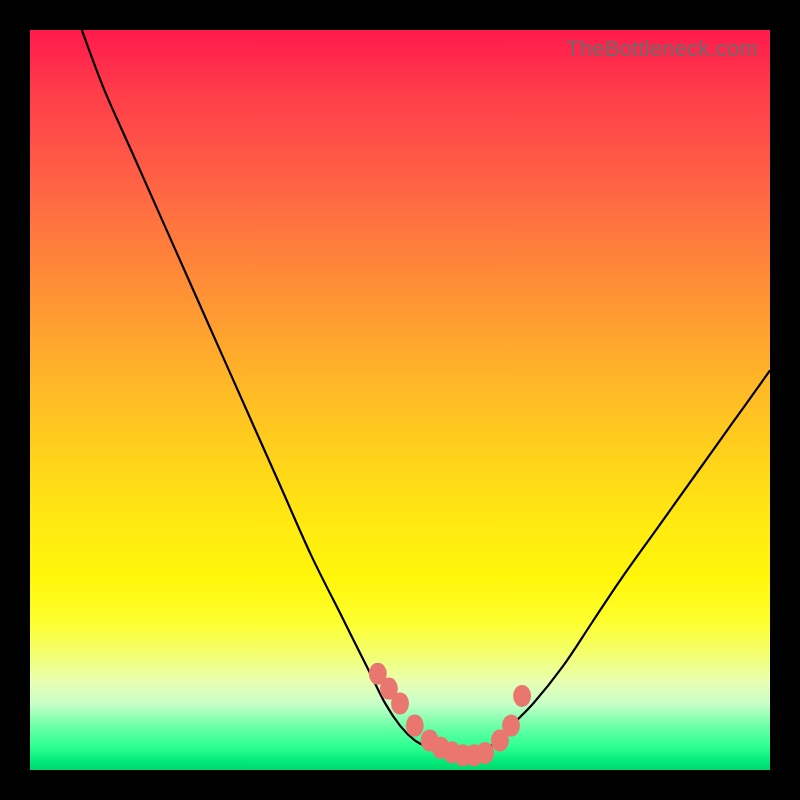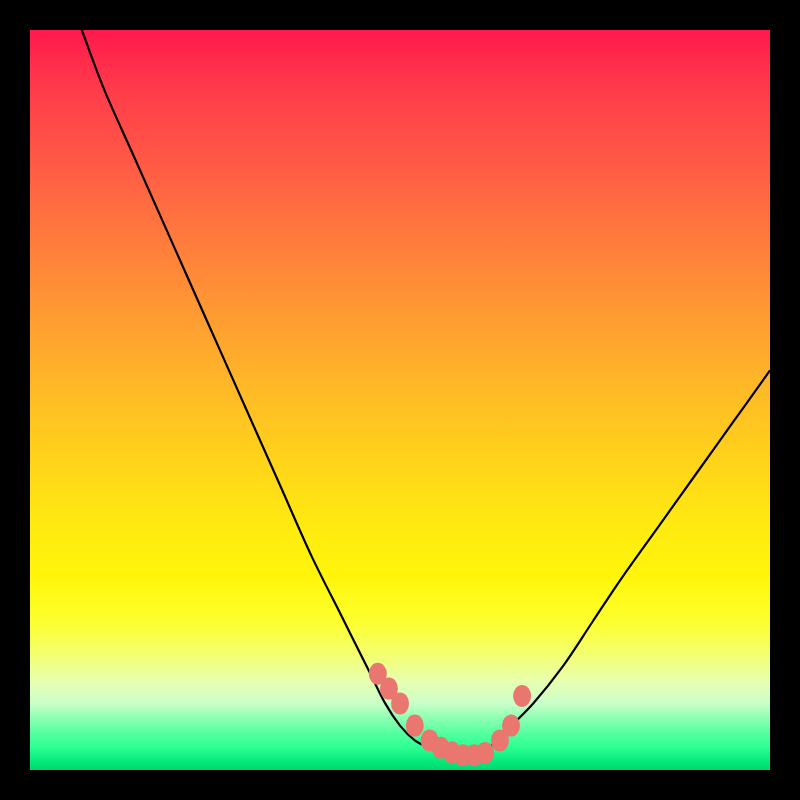--- a/index.html
+++ b/index.html
@@ -72,20 +72,21 @@
     fill: #e9766f;
     stroke: none;
   }
 </style>
 </head>
 <body>
 
 <div class="frame">
   <div class="plot-area">
 
+    <div class="watermark">TheBottleneck.com</div>
 
     <svg class="curve" viewBox="0 0 740 740" preserveAspectRatio="none">
       <path id="curve-path" class="curve-path" d="M 51.800000000000004 0 C 55.5 9.866666666666655, 65.36666666666666 38.23333333333325, 74 59.19999999999993 C 82.63333333333334 80.16666666666661, 93.73333333333335 103.60000000000007, 103.60000000000001 125.80000000000007 C 113.46666666666667 148.00000000000009, 123.33333333333331 170.2, 133.2 192.39999999999998 C 143.06666666666666 214.59999999999997, 152.93333333333334 236.8, 162.8 259 C 172.66666666666669 281.2, 182.53333333333333 303.4, 192.4 325.59999999999997 C 202.26666666666668 347.79999999999995, 212.13333333333333 370.00000000000006, 222 392.20000000000005 C 231.86666666666667 414.40000000000003, 241.73333333333335 436.6, 251.60000000000002 458.8 C 261.4666666666667 481, 271.3333333333333 504.4333333333333, 281.2 525.4 C 291.06666666666666 546.3666666666667, 303.4 569.8, 310.8 584.6 C 318.20000000000005 599.4000000000001, 320.6666666666667 604.3333333333334, 325.6 614.2 C 330.53333333333336 624.0666666666667, 335.4666666666667 633.9333333333333, 340.40000000000003 643.8 C 345.33333333333337 653.6666666666666, 350.26666666666665 664.7666666666667, 355.2 673.4 C 360.1333333333333 682.0333333333333, 365.06666666666666 689.4333333333334, 370 695.6 C 374.93333333333334 701.7666666666667, 379.8666666666667 706.7, 384.8 710.4 C 389.73333333333335 714.0999999999999, 394.6666666666667 715.5799999999999, 399.6 717.8 C 404.53333333333336 720.02, 409.4666666666667 722.4866666666667, 414.40000000000003 723.72 C 419.33333333333337 724.9533333333334, 424.26666666666665 725.3233333333334, 429.2 725.2 C 434.1333333333333 725.0766666666667, 439.06666666666666 724.2133333333334, 444 722.98 C 448.93333333333334 721.7466666666667, 453.8666666666667 721.13, 458.8 717.8 C 463.73333333333335 714.4699999999999, 466.20000000000005 710.4, 473.6 703 C 481 695.6, 493.33333333333337 684.5, 503.20000000000005 673.4 C 513.0666666666667 662.3, 522.9333333333333 649.9666666666667, 532.8 636.4 C 542.6666666666666 622.8333333333333, 552.5333333333333 606.8, 562.4 592 C 572.2666666666667 577.2, 580.9 563.6333333333333, 592 547.6 C 603.1 531.5666666666667, 616.6666666666666 513.0666666666666, 629 495.79999999999995 C 641.3333333333334 478.5333333333333, 653.6666666666666 461.26666666666665, 666 444 C 678.3333333333334 426.73333333333335, 690.6666666666666 409.4666666666667, 703 392.20000000000005 C 715.3333333333334 374.9333333333334, 733.8333333333334 349.0333333333333, 740 340.4"></path>
       <g id="markers-group">
           <ellipse cx="347.79999999999995" cy="643.8" rx="9" ry="11" class="marker"></ellipse>
           <ellipse cx="358.9" cy="658.6" rx="9" ry="11" class="marker"></ellipse>
           <ellipse cx="370" cy="673.4" rx="9" ry="11" class="marker"></ellipse>
           <ellipse cx="384.8" cy="695.6" rx="9" ry="11" class="marker"></ellipse>
           <ellipse cx="399.6" cy="710.4" rx="9" ry="11" class="marker"></ellipse>
           <ellipse cx="410.70000000000005" cy="717.8" rx="9" ry="11" class="marker"></ellipse>

